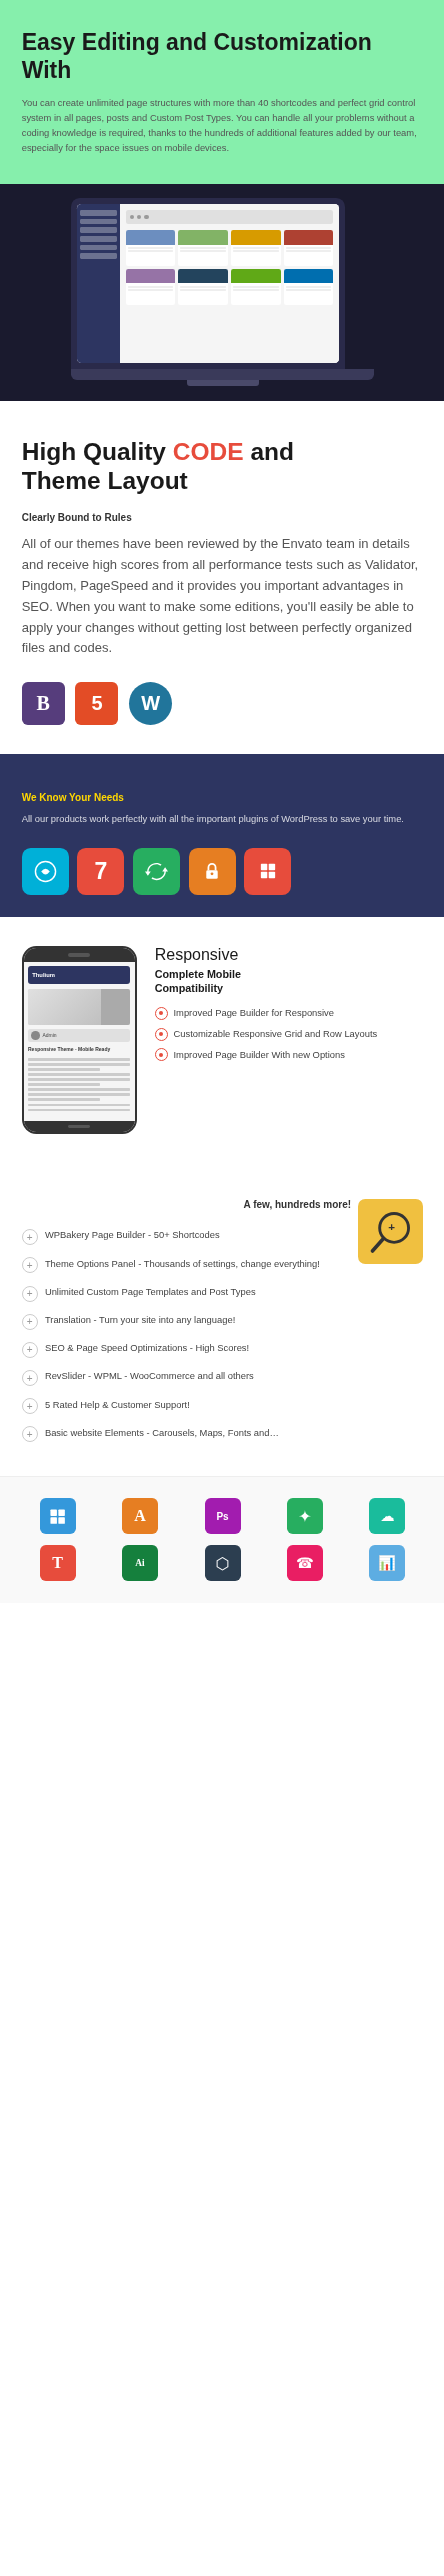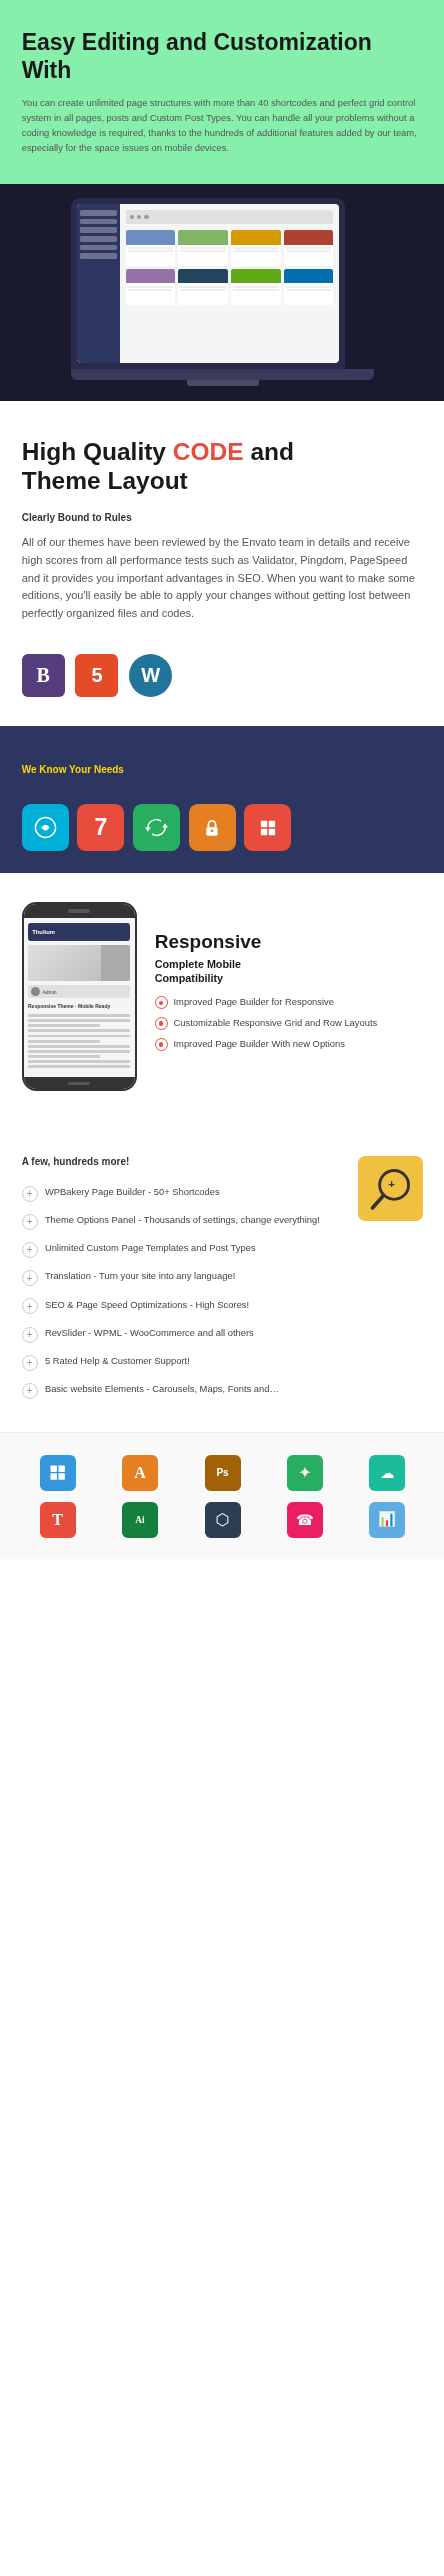--- a/index.html
+++ b/index.html
@@ -136,24 +136,24 @@
     .section-code h2 .highlight {
       color: #e74c3c;
     }
     .section-code .subtitle {
       font-size: 10px;
       font-weight: 700;
       color: #333;
       margin-bottom: 8.7px;
     }
     .section-code p {
-      font-size: 11px;
+      font-size: 13px;
       color: #555;
       line-height: 1.6;
-      margin-bottom: 32px;
+      margin-bottom: 23px;
     }
     .tech-icons {
       display: flex;
       gap: 10.8px;
       align-items: center;
       margin-bottom: 7.2px;
     }
     .tech-icon-bootstrap {
       width: 43px; height: 43px;
       background: #563d7c;
@@ -198,21 +198,21 @@
       font-size: 23px;
       font-weight: 700;
       color: #fff;
       line-height: 1.2;
       margin-bottom: 14.4px;
     }
     .section-plugins .subtitle {
       font-size: 10px;
       font-weight: 700;
       color: #ffd700;
-      margin-bottom: 26px;
+      margin-bottom: 5px;
     }
     .section-plugins p {
       font-size: 9.4px;
       color: rgba(255,255,255,0.8);
       line-height: 1.6;
       margin-bottom: 21.7px;
     }
     .plugin-icons {
       display: flex;
       gap: 8.7px;
@@ -326,25 +326,24 @@
       height: 2.9px;
       background: #ccc;
       border-radius: 0.7px;
       margin-bottom: 2.2px;
     }
     .phone-text-line.short { width: 70%; }
     .responsive-content {
       flex: 1;
     }
     .responsive-content h3 {
-      font-size: 19px;
-      font-weight: 700;
+      font-size: 16px;
+      font-weight: 400;
       color: #1a1a1a;
       margin-bottom: 3.6px;
-      margin-top: 29px;
     }
     .responsive-content .sub-h {
       font-size: 10.8px;
       font-weight: 700;
       color: #1a1a1a;
       margin-bottom: 10.8px;
       line-height: 1.3;
     }
     .feature-list {
       list-style: none;
@@ -386,20 +385,21 @@
       font-weight: 700;
       color: #1a1a1a;
       line-height: 1.2;
       margin-bottom: 14.4px;
     }
     .section-experience .few-more {
       font-size: 10px;
       font-weight: 700;
       color: #333;
       margin-bottom: 18px;
+      text-align: right;
     }
     .hand-icon-right {
       float: right;
       width: 65px;
       height: 65px;
       margin: 0 0 7.2px 7.2px;
     }
     .feature-item {
       display: flex;
       align-items: flex-start;
@@ -438,21 +438,21 @@
     .bottom-icon-item {
       width: 36px; height: 36px;
       border-radius: 5.8px;
       display: flex;
       align-items: center;
       justify-content: center;
       font-size: 14.4px;
     }
     .bi-blue { background: #3498db; color: white; }
     .bi-orange { background: #e67e22; color: white; }
-    .bi-purple { background: #a16207; color: white; }
+    .bi-purple { background: #a21caf; color: white; }
     .bi-green { background: #27ae60; color: white; }
     .bi-teal { background: #1abc9c; color: white; }
     .bi-red { background: #e74c3c; color: white; }
     .bi-yellow { background: #15803d; color: white; }
     .bi-darkblue { background: #2c3e50; color: white; }
     .bi-pink { background: #e91e63; color: white; }
     .bi-lightblue { background: #5dade2; color: white; }
   </style>
 </head>
 <body>
@@ -554,20 +554,21 @@
   <p>All of our themes have been reviewed by the Envato team in details and receive high scores from all performance tests such as Validator, Pingdom, PageSpeed and it provides you important advantages in SEO. When you want to make some editions, you'll easily be able to apply your changes without getting lost between perfectly organized files and codes.</p>
   <div class="tech-icons">
     <div class="tech-icon-bootstrap">B</div>
     <div class="tech-icon-html5">5</div>
     <div class="tech-icon-wp">W</div>
   </div>
 </div>
 
 <div class="section-plugins">
   <p class="subtitle">We Know Your Needs</p>
+  <p>All our products work perfectly with all the important plugins of WordPress to save your time.</p>
   <div class="plugin-icons">
     <div class="plugin-icon plugin-icon-quill">
       <svg width="23" height="23" viewBox="0 0 32 32" fill="none">
         <circle cx="16" cy="16" r="14" stroke="white" stroke-width="2" fill="none"></circle>
         <path d="M10 16 Q16 8 22 16 Q16 24 10 16Z" fill="white"></path>
       </svg>
     </div>
     <div class="plugin-icon plugin-icon-seven">7</div>
     <div class="plugin-icon plugin-icon-sync">
       <svg width="23" height="23" viewBox="0 0 32 32" fill="white">

